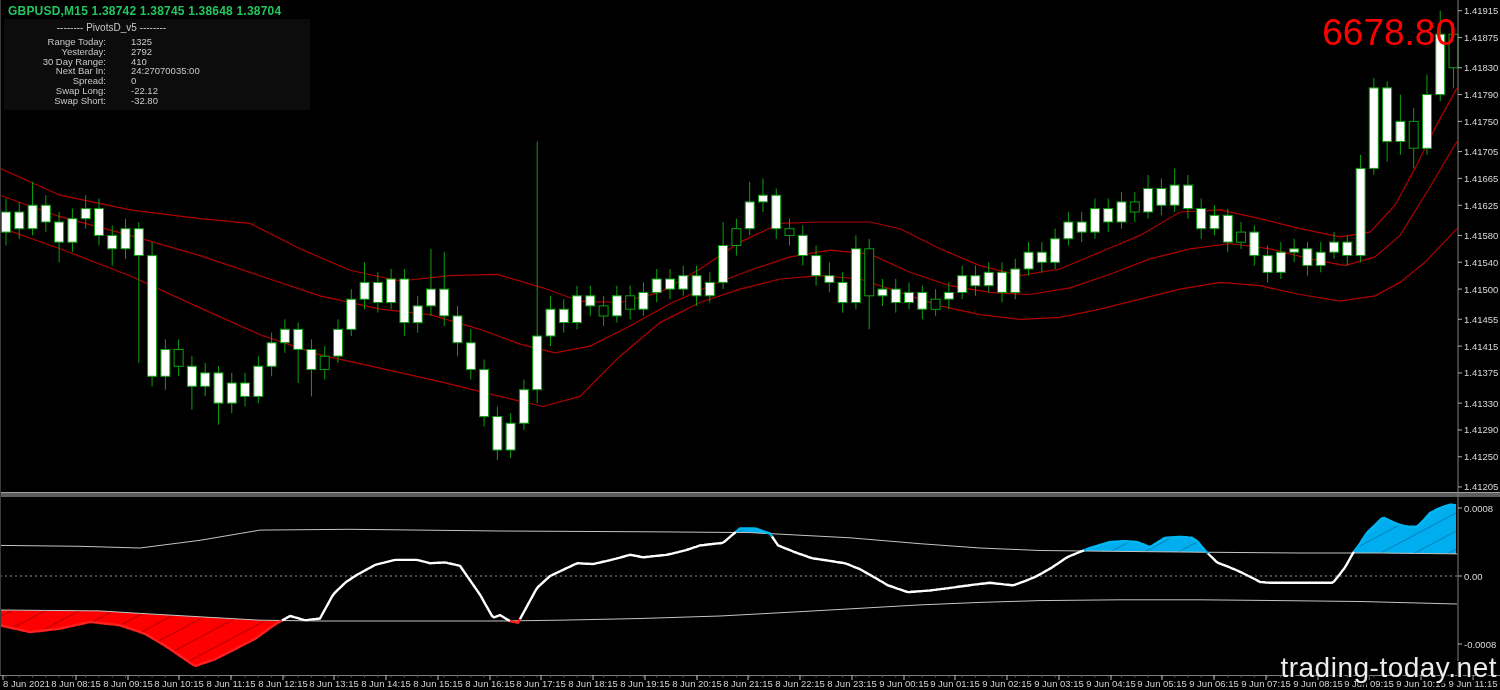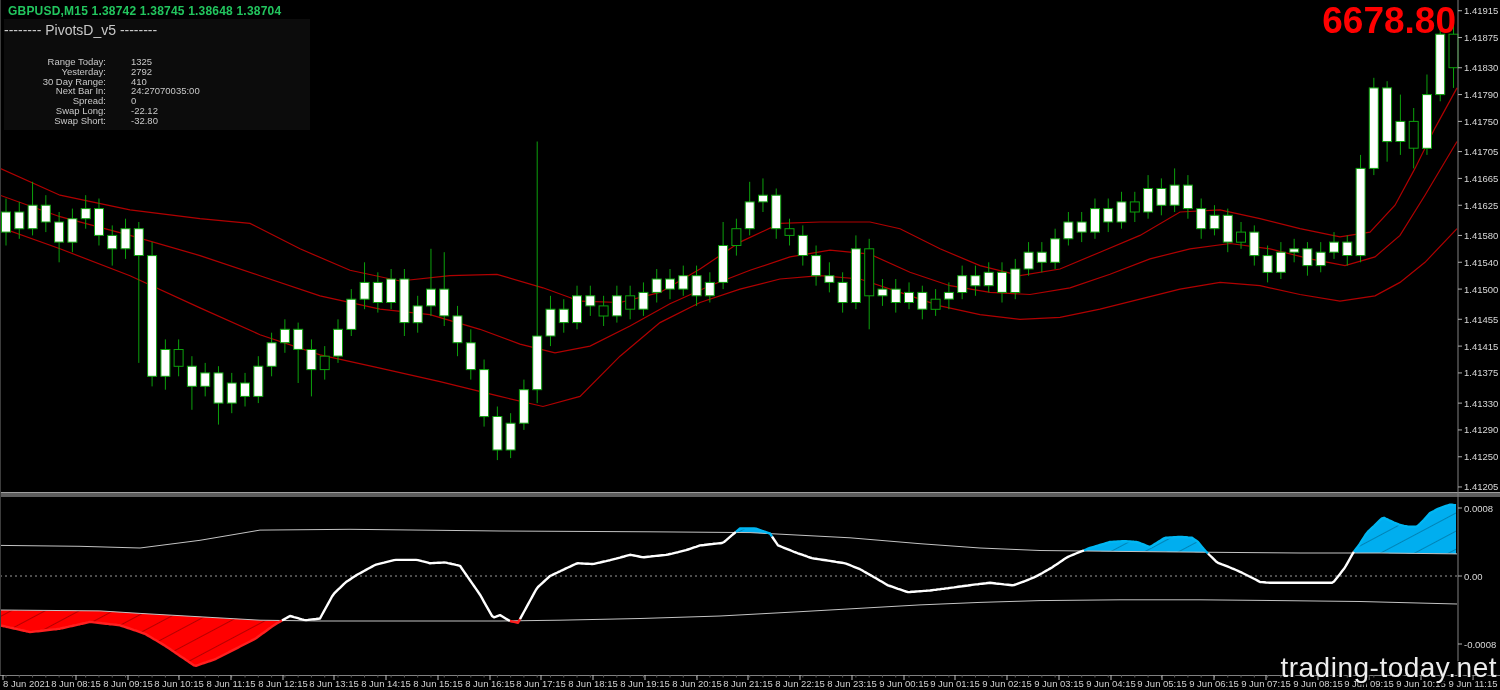--- a/index.html
+++ b/index.html
@@ -2,25 +2,25 @@
 <html><head>
 <meta charset="utf-8">
 <style>
   html,body{margin:0;padding:0;background:#111;}
   .screen{position:relative;width:1500px;height:690px;background:#000;overflow:hidden;
           font-family:"Liberation Sans",sans-serif;}
   svg{position:absolute;left:0;top:0;}
   .overlay{position:absolute;z-index:5;}
   .chart-title{left:8px;top:4px;color:#22c55e;font-size:12px;font-weight:bold;letter-spacing:.2px;}
   .pivots{left:4px;top:19px;width:306px;background:#0c0c0c;padding:3px 0 4px 0;}
-  .pivots-title{color:#c8c8c8;font-size:14px;text-align:left;width:215px;margin-bottom:19px;}
+  .pivots-title{color:#c8c8c8;font-size:10px;text-align:center;width:215px;margin-bottom:4px;}
   .prow{display:flex;line-height:9.8px;font-size:9.5px;color:#c8c8c8;}
   .plabel{width:102px;text-align:right;}
   .pvalue{margin-left:25px;text-align:left;}
-  .counter{right:44px;top:0;font-size:37px;font-weight:bold;font-family:"Liberation Sans",sans-serif;}
+  .counter{right:44px;top:12px;font-size:37px;font-weight:normal;font-family:"Liberation Sans",sans-serif;}
   .ind-label{left:8px;top:499px;color:#eaeaea;font-size:11px;}
   .watermark{right:3px;bottom:6px;color:#ececec;font-size:28px;font-weight:normal;letter-spacing:.5px;
              text-shadow:2px 2px 2px #000,-1px -1px 0 #000,1px 1px 0 #000;z-index:9;}
 </style>
 </head>
 <body>
 
 <div class="screen">
   <svg id="chart-svg" width="1500" height="690">
       <defs>

